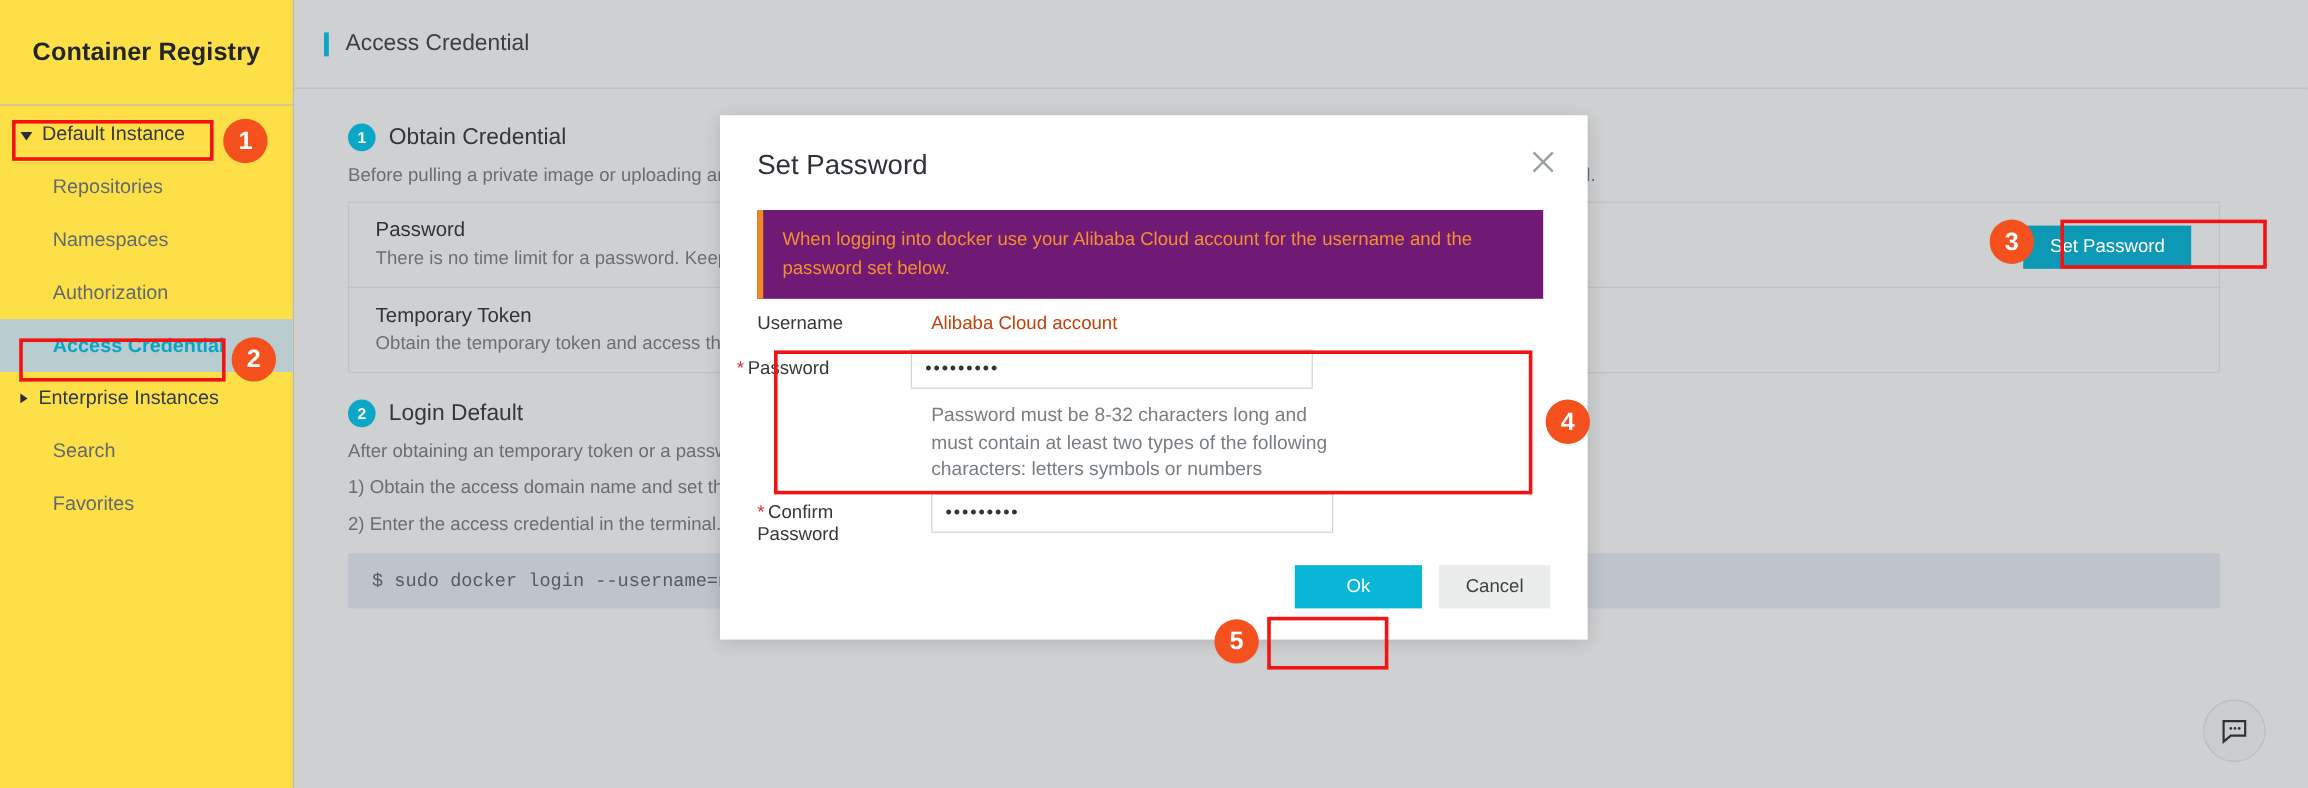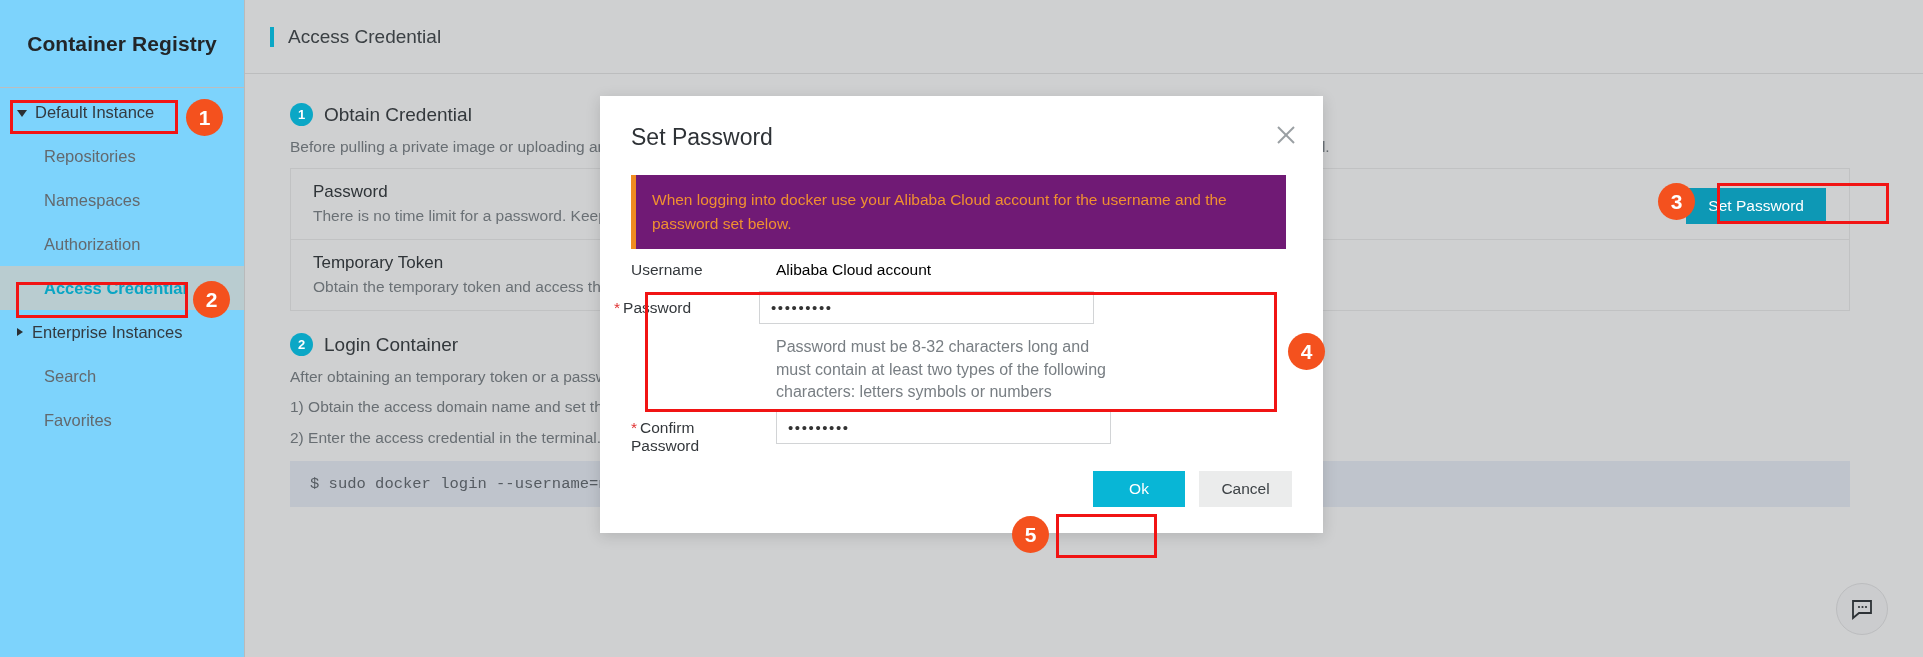--- a/index.html
+++ b/index.html
@@ -15,21 +15,21 @@
     position: relative;
     width: 1923px; height: 657px;
     background: #cfd0d1;
     overflow: hidden;
   }
 
   
   .sidebar {
     position: absolute; left: 0; top: 0;
     width: 245px; height: 657px;
-    background: #7dd3fc;
+    background: #fde047;
     border-right: 1px solid #b9babb;
   }
   .sidebar-title {
     height: 88px;
     display: flex; align-items: center; justify-content: center;
     font-size: 21px; font-weight: bold; color: #222629;
     border-bottom: 1px solid #bcbdbe;
     letter-spacing: .1px;
   }
   .nav { padding-top: 2px; }
@@ -215,21 +215,21 @@
   .f-label {
     width: 145px;
     text-align: left;
     font-size: 15.5px;
     color: #34383c;
     padding-top: 8px;
     padding-right: 14px;
   }
   .f-label .star { color: #e03131; margin-right: 3px; }
   .f-val {
-    font-size: 15.5px; color: #000000; padding-top: 8px;
+    font-size: 15.5px; color: #c2410c; padding-top: 8px;
   }
   .f-input {
     width: 335px; height: 33px;
     border: 1px solid #d2d4d6;
     background: #fff;
     font-size: 15px;
     padding: 0 11px;
     letter-spacing: 1.6px;
     color: #333;
     outline: none;
@@ -242,21 +242,21 @@
     font-size: 16px; line-height: 1.42;
     color: #787e83;
   }
   .modal-footer {
     position: absolute; left: 0; bottom: 26px; width: 100%;
     display: flex; justify-content: flex-end;
     padding-right: 31px;
     gap: 14px;
   }
   .btn-ok {
-    width: 92px; height: 36px;
+    width: 106px; height: 36px;
     background: #08b6d6; color: #fff;
     border: none; font-size: 15.5px;
     cursor: pointer;
     font-family: "Liberation Sans", sans-serif;
   }
   .btn-cancel {
     width: 93px; height: 36px;
     background: #ebecec; color: #3d4246;
     border: none; font-size: 15.5px;
     cursor: pointer;
@@ -324,21 +324,21 @@
         <button class="set-pw-btn">Set Password</button>
       </div>
       <div class="panel-row">
         <h4>Temporary Token</h4>
         <p>Obtain the temporary token and access the instance. The temporary token is valid for 1 hour.</p>
       </div>
     </section>
 
     <div class="step-head" style="margin-top:22px">
       <span class="step-num">2</span>
-      <span>Login Container</span>
+      <span>Login Default</span>
     </div>
     <p class="desc">After obtaining an temporary token or a password, use it to log on to the instance.</p>
     <p class="sub-line" style="margin-top:4px">1) Obtain the access domain name and set the whitelists. (Go to the Access Control page and set the whitelists in different network environments.)</p>
     <p class="sub-line">2) Enter the access credential in the terminal.</p>
 
     <div class="codebox">$ sudo docker login --username=name registry.cn-hangzhou.aliyuncs.com</div>
   </main>
 
   <div class="chat-fab">
     <svg width="24" height="24" viewBox="0 0 24 24" aria-hidden="true">

